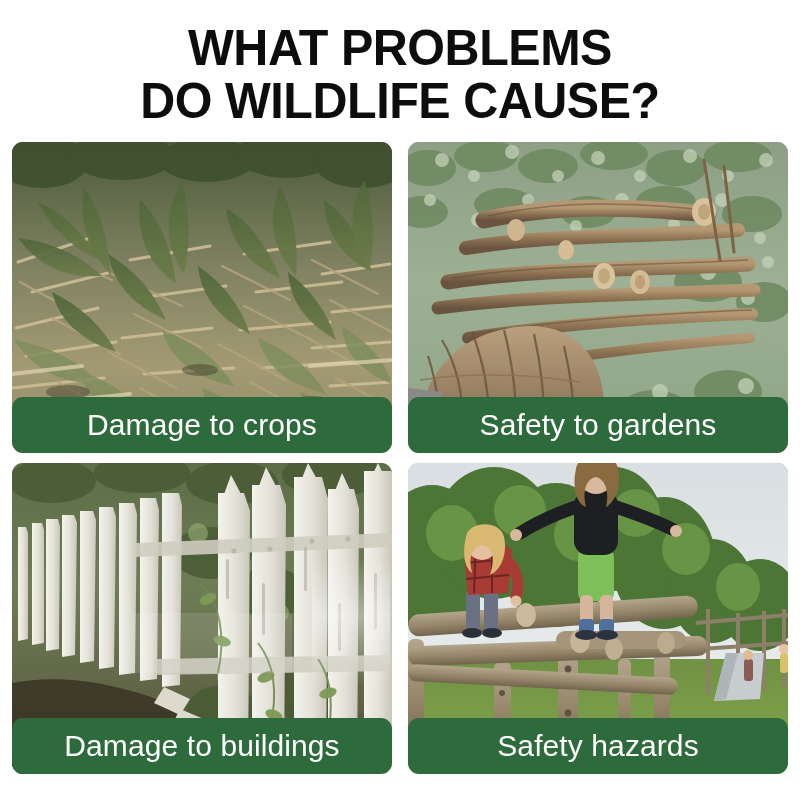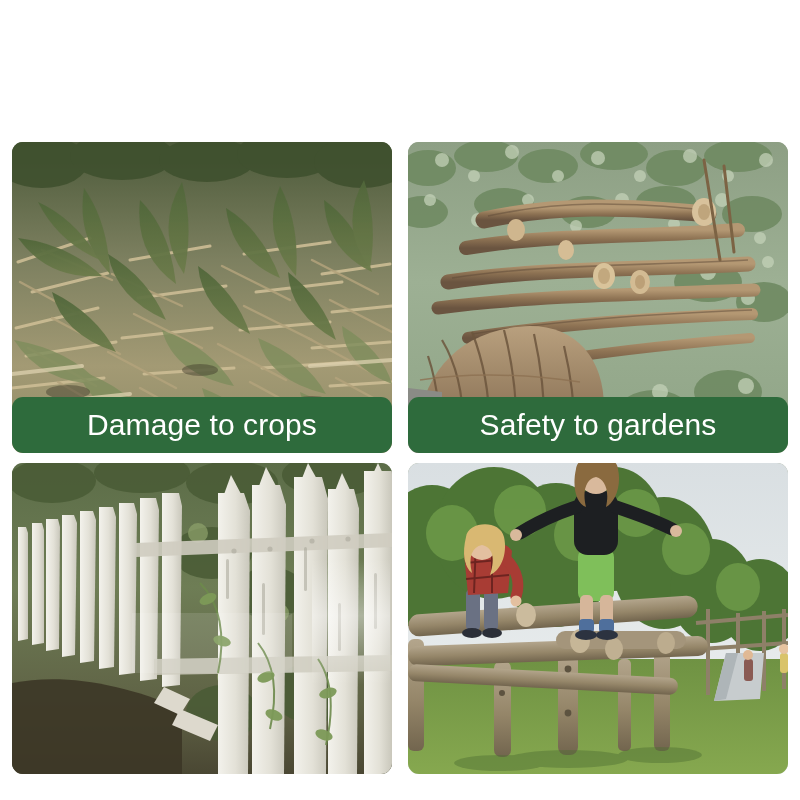--- a/index.html
+++ b/index.html
@@ -103,20 +103,24 @@
     line-height: 1;
     letter-spacing: 0.1px;
     white-space: nowrap;
   }
 </style>
 </head>
 <body>
 
 <div class="infographic">
 
+  <div class="title-block">
+    <span class="title-line">WHAT PROBLEMS</span>
+    <span class="title-line">DO WILDLIFE CAUSE?</span>
+  </div>
 
   <div class="cards-grid">
 
     <div class="card">
       <div class="card-photo">
         <svg viewBox="0 0 380 311" preserveAspectRatio="xMidYMid slice" aria-hidden="true">
           <defs>
             <linearGradient id="cropBg" x1="0" y1="0" x2="0" y2="1">
               <stop offset="0%" stop-color="#4c5a3a"></stop>
               <stop offset="38%" stop-color="#7d8060"></stop>
@@ -463,20 +467,23 @@
             <ellipse cx="254" cy="214" rx="9" ry="5" transform="rotate(-20 254 214)"></ellipse>
             <ellipse cx="262" cy="252" rx="9" ry="5" transform="rotate(22 262 252)"></ellipse>
             <ellipse cx="316" cy="230" rx="9" ry="5" transform="rotate(-18 316 230)"></ellipse>
             <ellipse cx="312" cy="272" rx="9" ry="5" transform="rotate(20 312 272)"></ellipse>
           </g>
 
           <rect x="300" y="96" width="78" height="126" fill="url(#hazeGrad)"></rect>
           <rect x="120" y="150" width="160" height="60" fill="#ffffff" opacity="0.12"></rect>
         </svg>
       </div>
+      <div class="caption-bar">
+        <span class="caption-text">Damage to buildings</span>
+      </div>
     </div>
 
     <div class="card">
       <div class="card-photo">
         <svg viewBox="0 0 380 311" preserveAspectRatio="xMidYMid slice" aria-hidden="true">
           <defs>
             <linearGradient id="skyGrad" x1="0" y1="0" x2="0" y2="1">
               <stop offset="0%" stop-color="#d9dfe2"></stop>
               <stop offset="100%" stop-color="#eef1f1"></stop>
             </linearGradient>
@@ -598,16 +605,19 @@
             <path d="M58 74 C60 58, 92 56, 96 74 C100 92, 92 108, 82 112 C88 94, 84 84, 74 82 C64 84, 60 94, 64 110 C56 104, 54 90, 58 74 Z" fill="#d9b872"></path>
           </g>
 
           <g fill="#4f6f33" opacity="0.45">
             <ellipse cx="160" cy="296" rx="60" ry="9"></ellipse>
             <ellipse cx="92" cy="300" rx="46" ry="8"></ellipse>
             <ellipse cx="252" cy="292" rx="42" ry="8"></ellipse>
           </g>
         </svg>
       </div>
+      <div class="caption-bar">
+        <span class="caption-text">Safety hazards</span>
+      </div>
     </div>
 
   </div>
 </div>
 
 </body></html>

